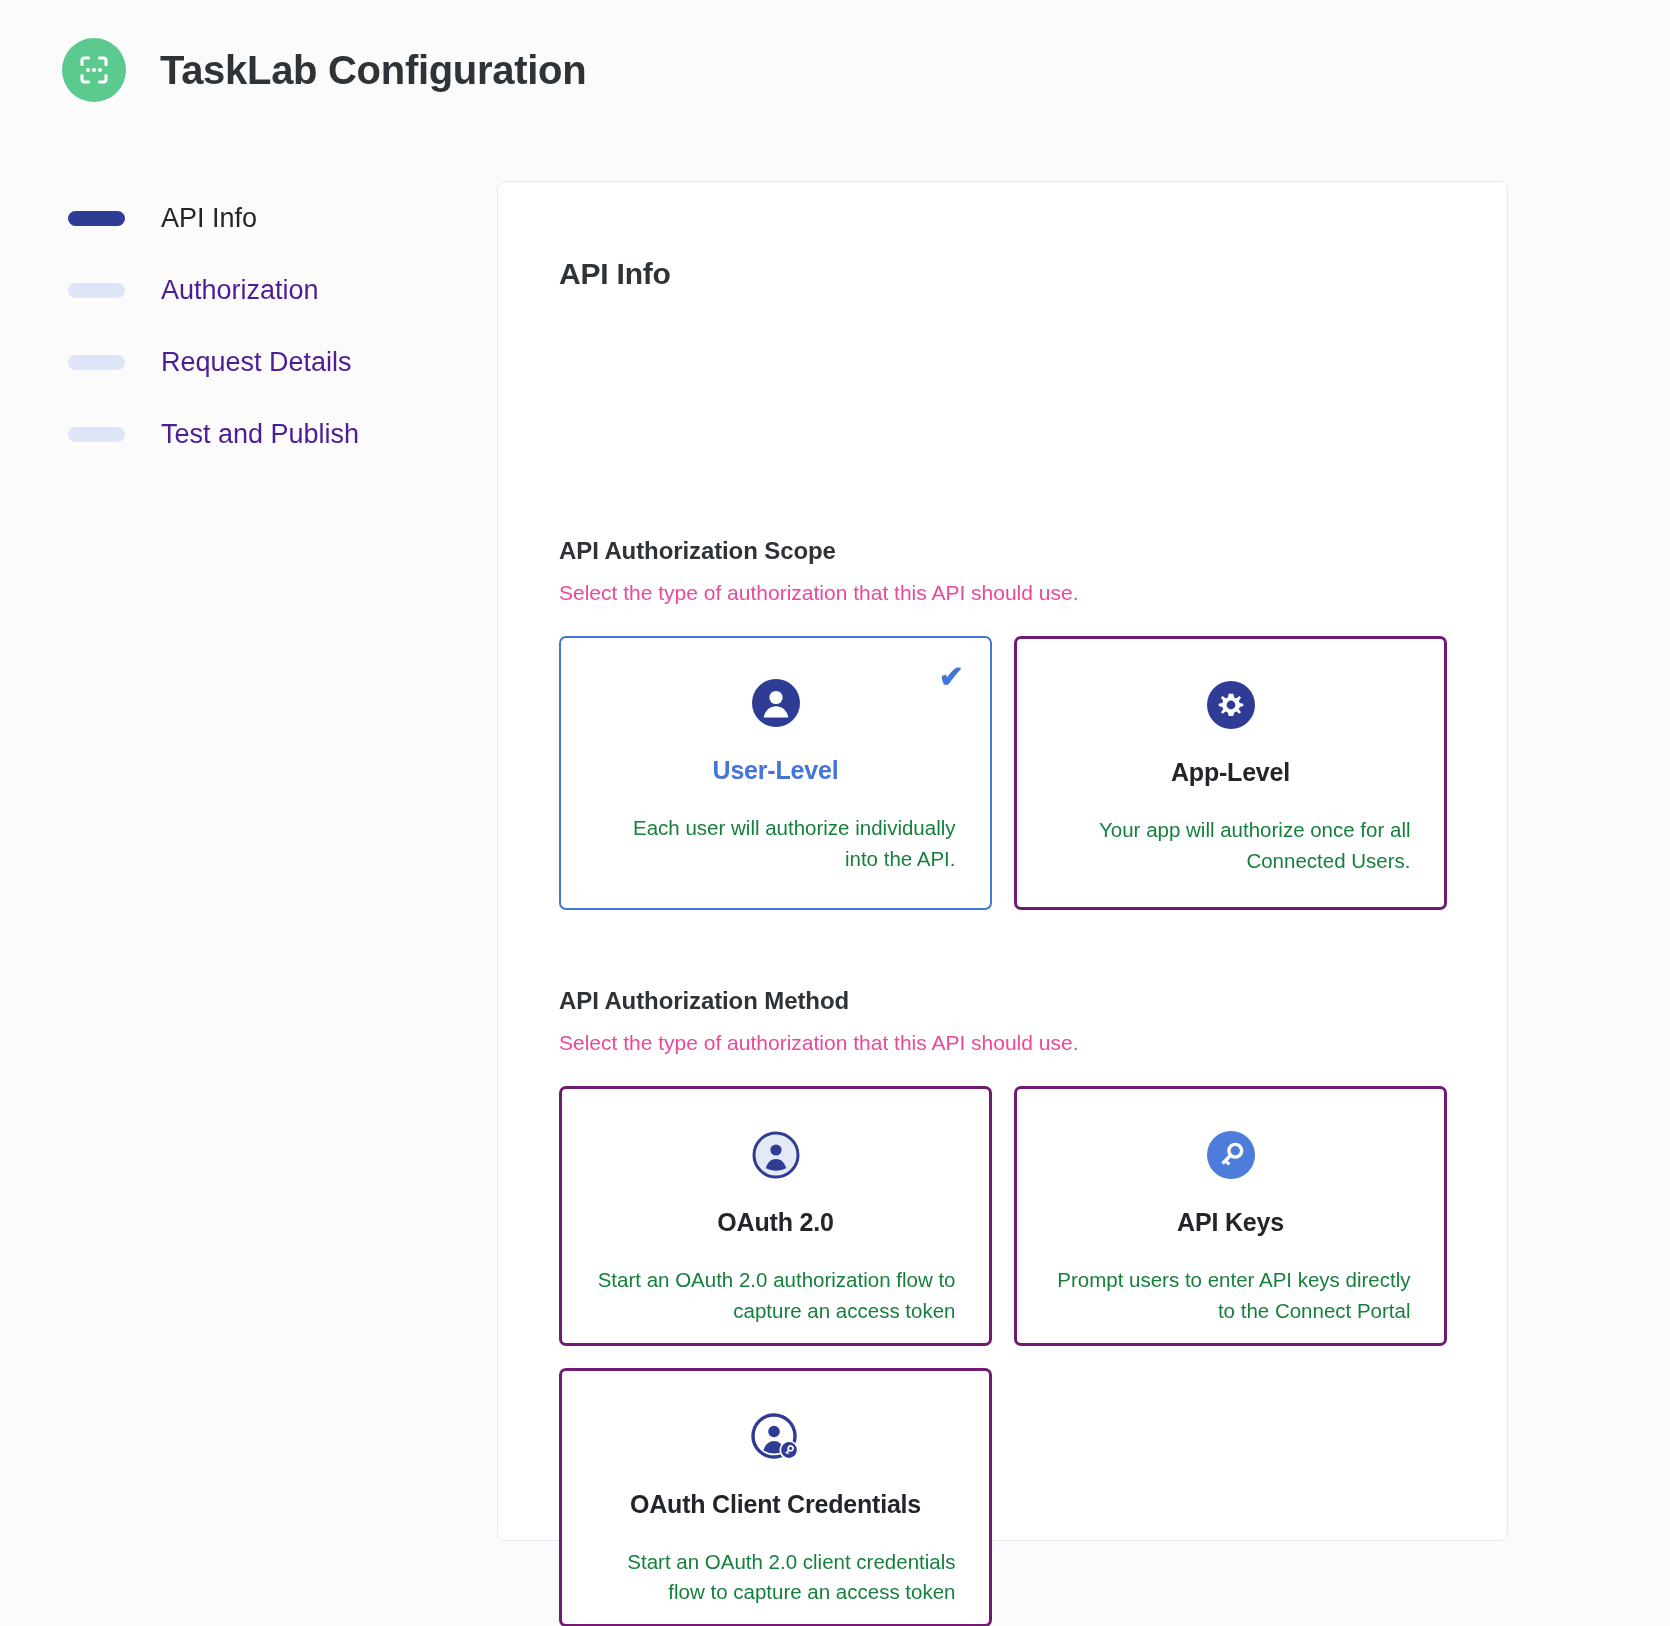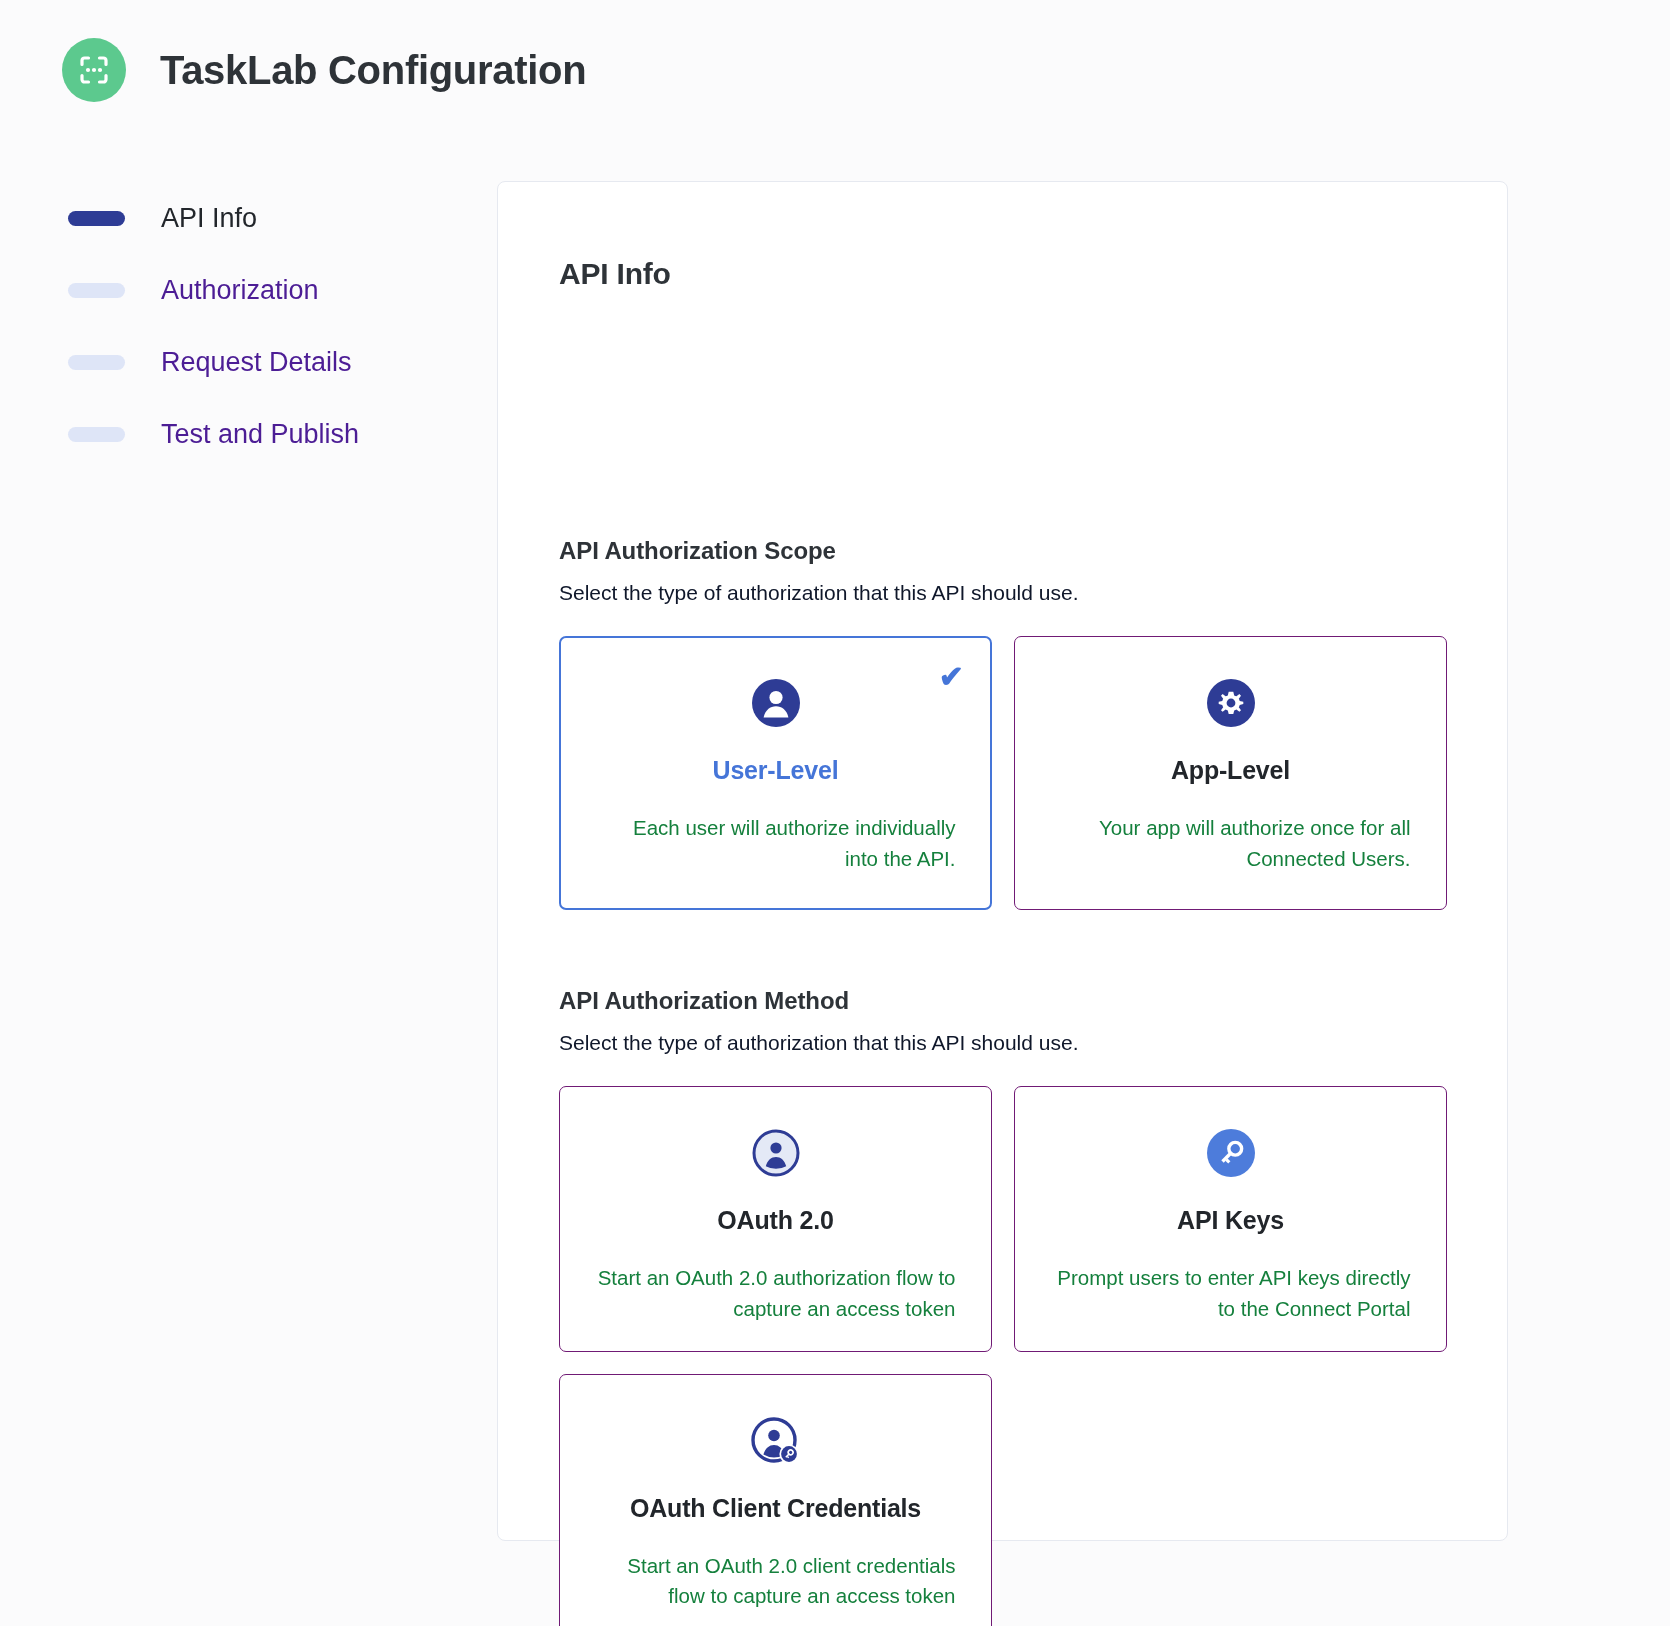--- a/index.html
+++ b/index.html
@@ -104,36 +104,36 @@
   .section { position: absolute; left: 61px; width: 888px; }
   .section-heading {
     font-size: 24px;
     font-weight: bold;
     color: #2e3338;
     letter-spacing: -0.1px;
   }
   .section-sub {
     margin-top: 16px;
     font-size: 21px;
-    color: #0f172a;
+    color: #ec4899;
   }
 
   .card-grid {
     margin-top: 31px;
     display: flex;
     flex-wrap: wrap;
     gap: 22px;
   }
 
   .card {
     width: 433px;
     background: #ffffff;
-    border: 1px solid #701a75;
+    border: 3px solid #701a75;
     border-radius: 7px;
-    padding: 38px 28px 26px 28px;
+    padding: 38px 28px 16px 28px;
     display: flex;
     flex-direction: column;
     align-items: center;
     position: relative;
     cursor: pointer;
   }
   .card.selected {
     border: 2px solid #4575d8;
     padding: 37px 27px 33px 27px;
   }

